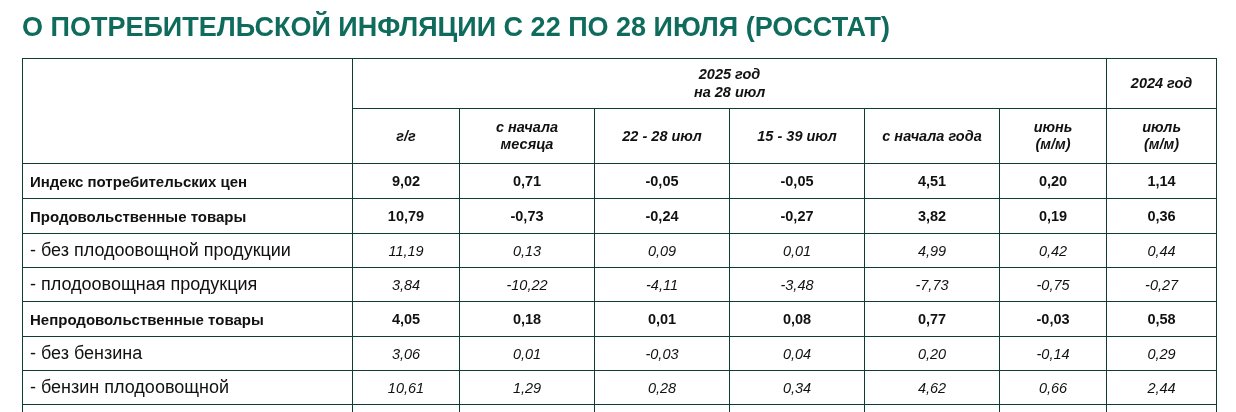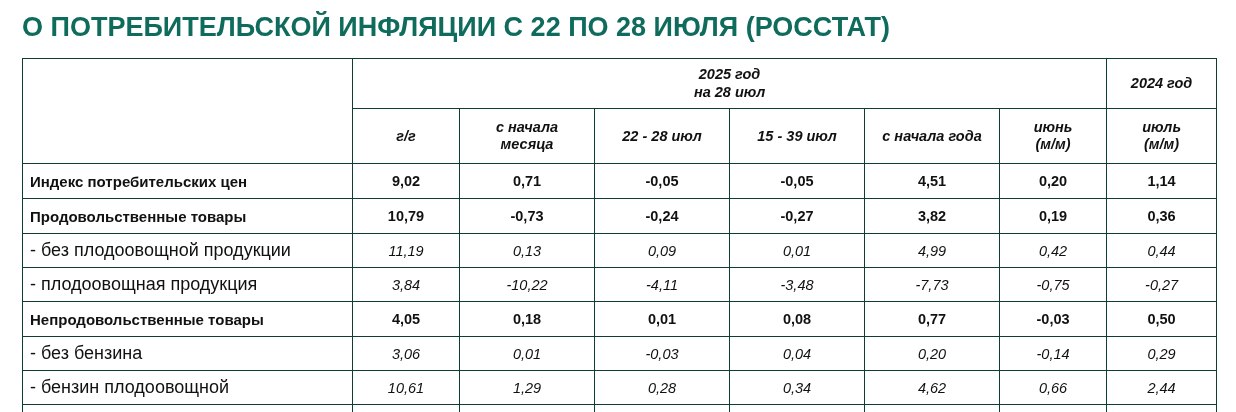--- a/index.html
+++ b/index.html
@@ -205,21 +205,21 @@
         <td class="num sub">-0,27</td>
       </tr>
       <tr class="r-main">
         <td class="row-label bold">Непродовольственные товары</td>
         <td class="num bold">4,05</td>
         <td class="num bold">0,18</td>
         <td class="num bold">0,01</td>
         <td class="num bold">0,08</td>
         <td class="num bold">0,77</td>
         <td class="num bold">-0,03</td>
-        <td class="num bold">0,50</td>
+        <td class="num bold">0,58</td>
       </tr>
       <tr class="r-sub">
         <td class="row-label sub">- без бензина</td>
         <td class="num sub">3,06</td>
         <td class="num sub">0,01</td>
         <td class="num sub">-0,03</td>
         <td class="num sub">0,04</td>
         <td class="num sub">0,20</td>
         <td class="num sub">-0,14</td>
         <td class="num sub">0,29</td>

